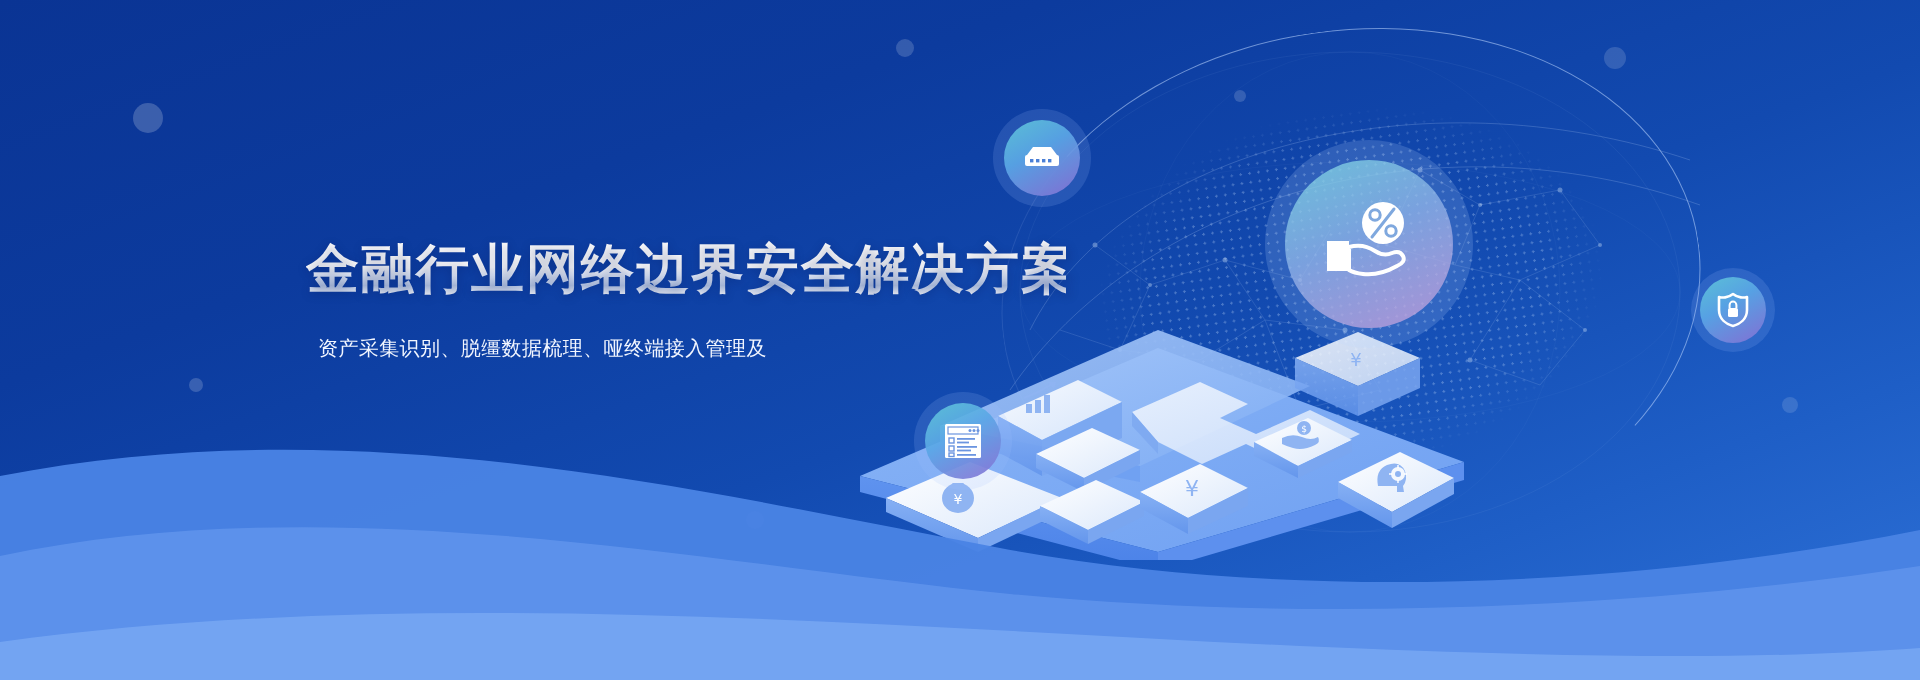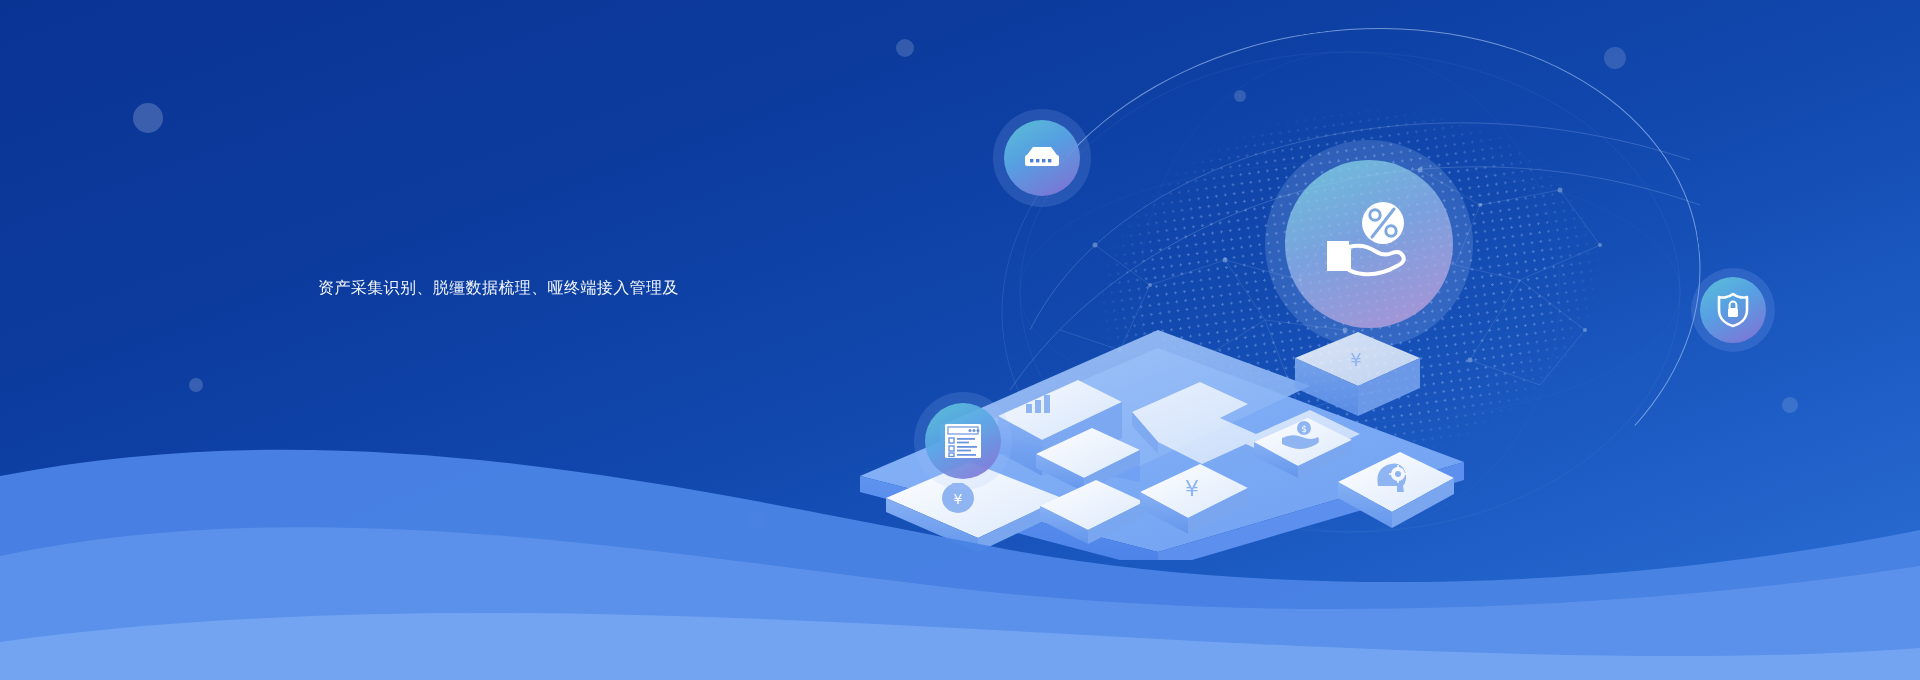--- a/index.html
+++ b/index.html
@@ -82,21 +82,21 @@
     letter-spacing:2px;
     white-space:nowrap;
     background:linear-gradient(180deg,#ffffff 0%,#ffffff 48%,#e6eefc 62%,#b9c9e6 80%,#ffffff 100%);
     -webkit-background-clip:text;background-clip:text;
     color:transparent;
     -webkit-text-fill-color:transparent;
     text-shadow:0 2px 10px rgba(0,20,80,.25);
   }
   .subtitle{
     margin:34px 0 0 12px;
-    font-size:16px;
+    font-size:20px;
     line-height:1.75;
     color:#f2f6ff;
     font-weight:400;
     letter-spacing:.4px;
   }
   .subtitle .ln{display:block;}
 </style>
 </head>
 <body>
 
@@ -335,18 +335,19 @@
         <circle cx="58" cy="14" r="5.2"></circle>
         <circle cx="74" cy="30" r="5.2"></circle>
         <path d="M77 8 L55 36" stroke-linecap="round"></path>
       </g>
       <rect x="10" y="40" width="22" height="30" fill="#ffffff"></rect>
       <path d="M32 46 q14 -4 26 4 q9 6 17 2 q8 -3 11 3 q3 6 -6 10 q-18 10 -34 8 q-9 -1 -14 -4 Z" fill="none" stroke="#ffffff" stroke-width="4" stroke-linejoin="round"></path>
     </svg>
   </div>
 
   <div class="copy">
+    <h1 class="title">金融行业网络边界安全解决方案</h1>
     <div class="subtitle">
       <span class="ln">资产采集识别、脱缰数据梳理、哑终端接入管理及</span>
     </div>
   </div>
 
 </div>
 
 </body></html>

